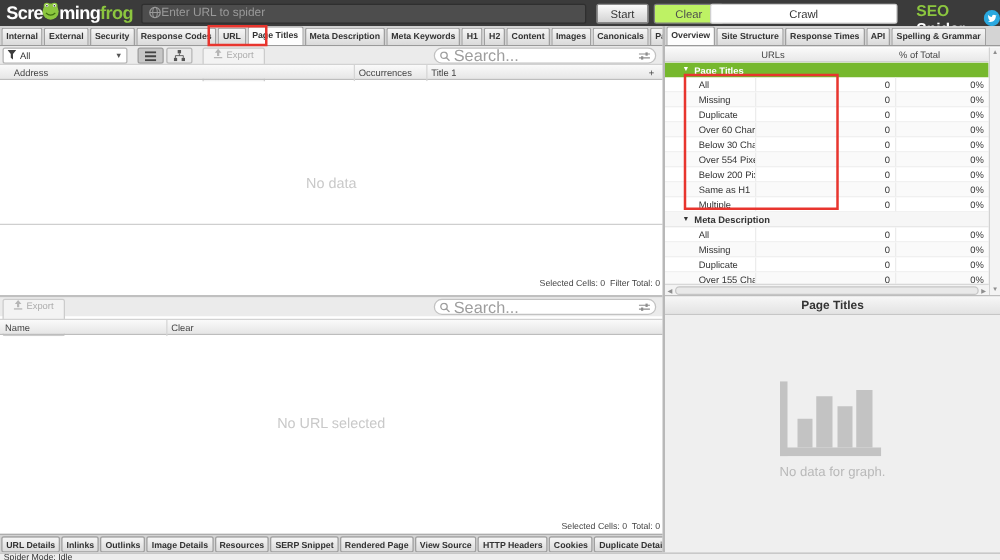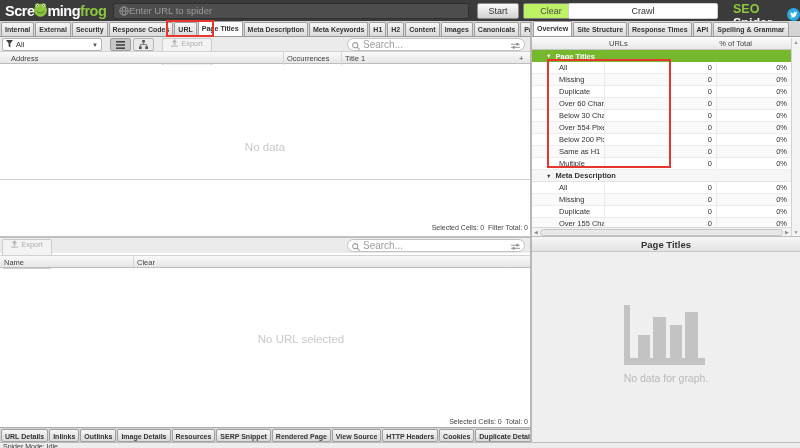--- a/index.html
+++ b/index.html
@@ -31,21 +31,21 @@
 
   
   .toolbar { position:absolute; left:0; width:530px; height:15px; background:#ebebeb; }
   .filter-select { position:absolute; left:2px; top:1px; width:100px; height:13px; background:#fff; border:1px solid #b3b3b3; border-radius:2px; display:flex; align-items:center; font-size:7.5px; color:#333; padding:0 3px; gap:3px; }
   .filter-caret { margin-left:auto; font-size:6px; color:#555; }
   .viewbtn { position:absolute; top:1px; width:21px; height:13px; border:1px solid #9c9c9c; border-radius:2px; display:flex; align-items:center; justify-content:center; }
   .viewbtn.active { background:#c7c7c7; }
   .viewbtn.inactive { background:#e9e9e9; border-color:#b5b5b5; }
   .btn-export { position:absolute; left:162px; top:1px; width:50px; height:30px; background:#f3f3f3; border:1px solid #cccccc; border-radius:2px; display:flex; align-items:flex-start; justify-content:center; gap:3px; font-size:7.5px; color:#adadad; }
   .searchbox { position:absolute; left:347px; top:1px; width:178px; height:13px; background:#fff; border:1px solid #c2c2c2; border-radius:7px; display:flex; align-items:center; padding:0 4px; gap:3px; }
-  .searchbox input { flex:1; border:none; outline:none; font-size:10px; color:#555; background:transparent; font-family:"Liberation Sans",sans-serif; min-width:0; }
+  .searchbox input { flex:1; border:none; outline:none; font-size:13px; color:#555; background:transparent; font-family:"Liberation Sans",sans-serif; min-width:0; }
   .searchbox input::placeholder { color:#9d9d9d; }
 
   
   .col-header { position:absolute; left:0; width:530px; height:13px; background:linear-gradient(#fafafa,#e6e6e6); border-top:1px solid #d2d2d2; border-bottom:1px solid #bdbdbd; font-size:7.5px; color:#444; }
   .col-header span { position:absolute; top:2px; }
   .vline { position:absolute; top:0; width:1px; height:13px; background:#d5d5d5; }
   .empty-msg { position:absolute; left:0; width:530px; text-align:center; font-size:11.5px; color:#c9c9c9; }
   .status-strip { position:absolute; left:0; width:528px; font-size:7px; color:#444; text-align:right; white-space:pre; }
 
   
@@ -239,21 +239,21 @@
             <rect x="2" y="4.5" width="2" height="3" fill="#8d8d8d"></rect>
           </svg></span>
     </div>
   </div>
 
   <div class="col-header" style="top:255px;">
     <span style="left:4px;">Name</span>
     <span style="left:137px;">Clear</span>
     <div class="vline" style="left:133px;"></div>
   </div>
-  <div style="position:absolute;left:0;top:269px;width:530px;height:148px;background:#fff;margin-left:36px;">
+  <div style="position:absolute;left:0;top:269px;width:530px;height:148px;background:#fff;">
     <div class="empty-msg" style="top:64px;">No URL selected</div>
   </div>
   <div class="status-strip" style="top:418px;">Selected Cells: 0  Total: 0</div>
 
   <div class="bottom-tabs">
     <div class="tab">URL Details</div>
     <div class="tab">Inlinks</div>
     <div class="tab">Outlinks</div>
     <div class="tab">Image Details</div>
     <div class="tab">Resources</div>

